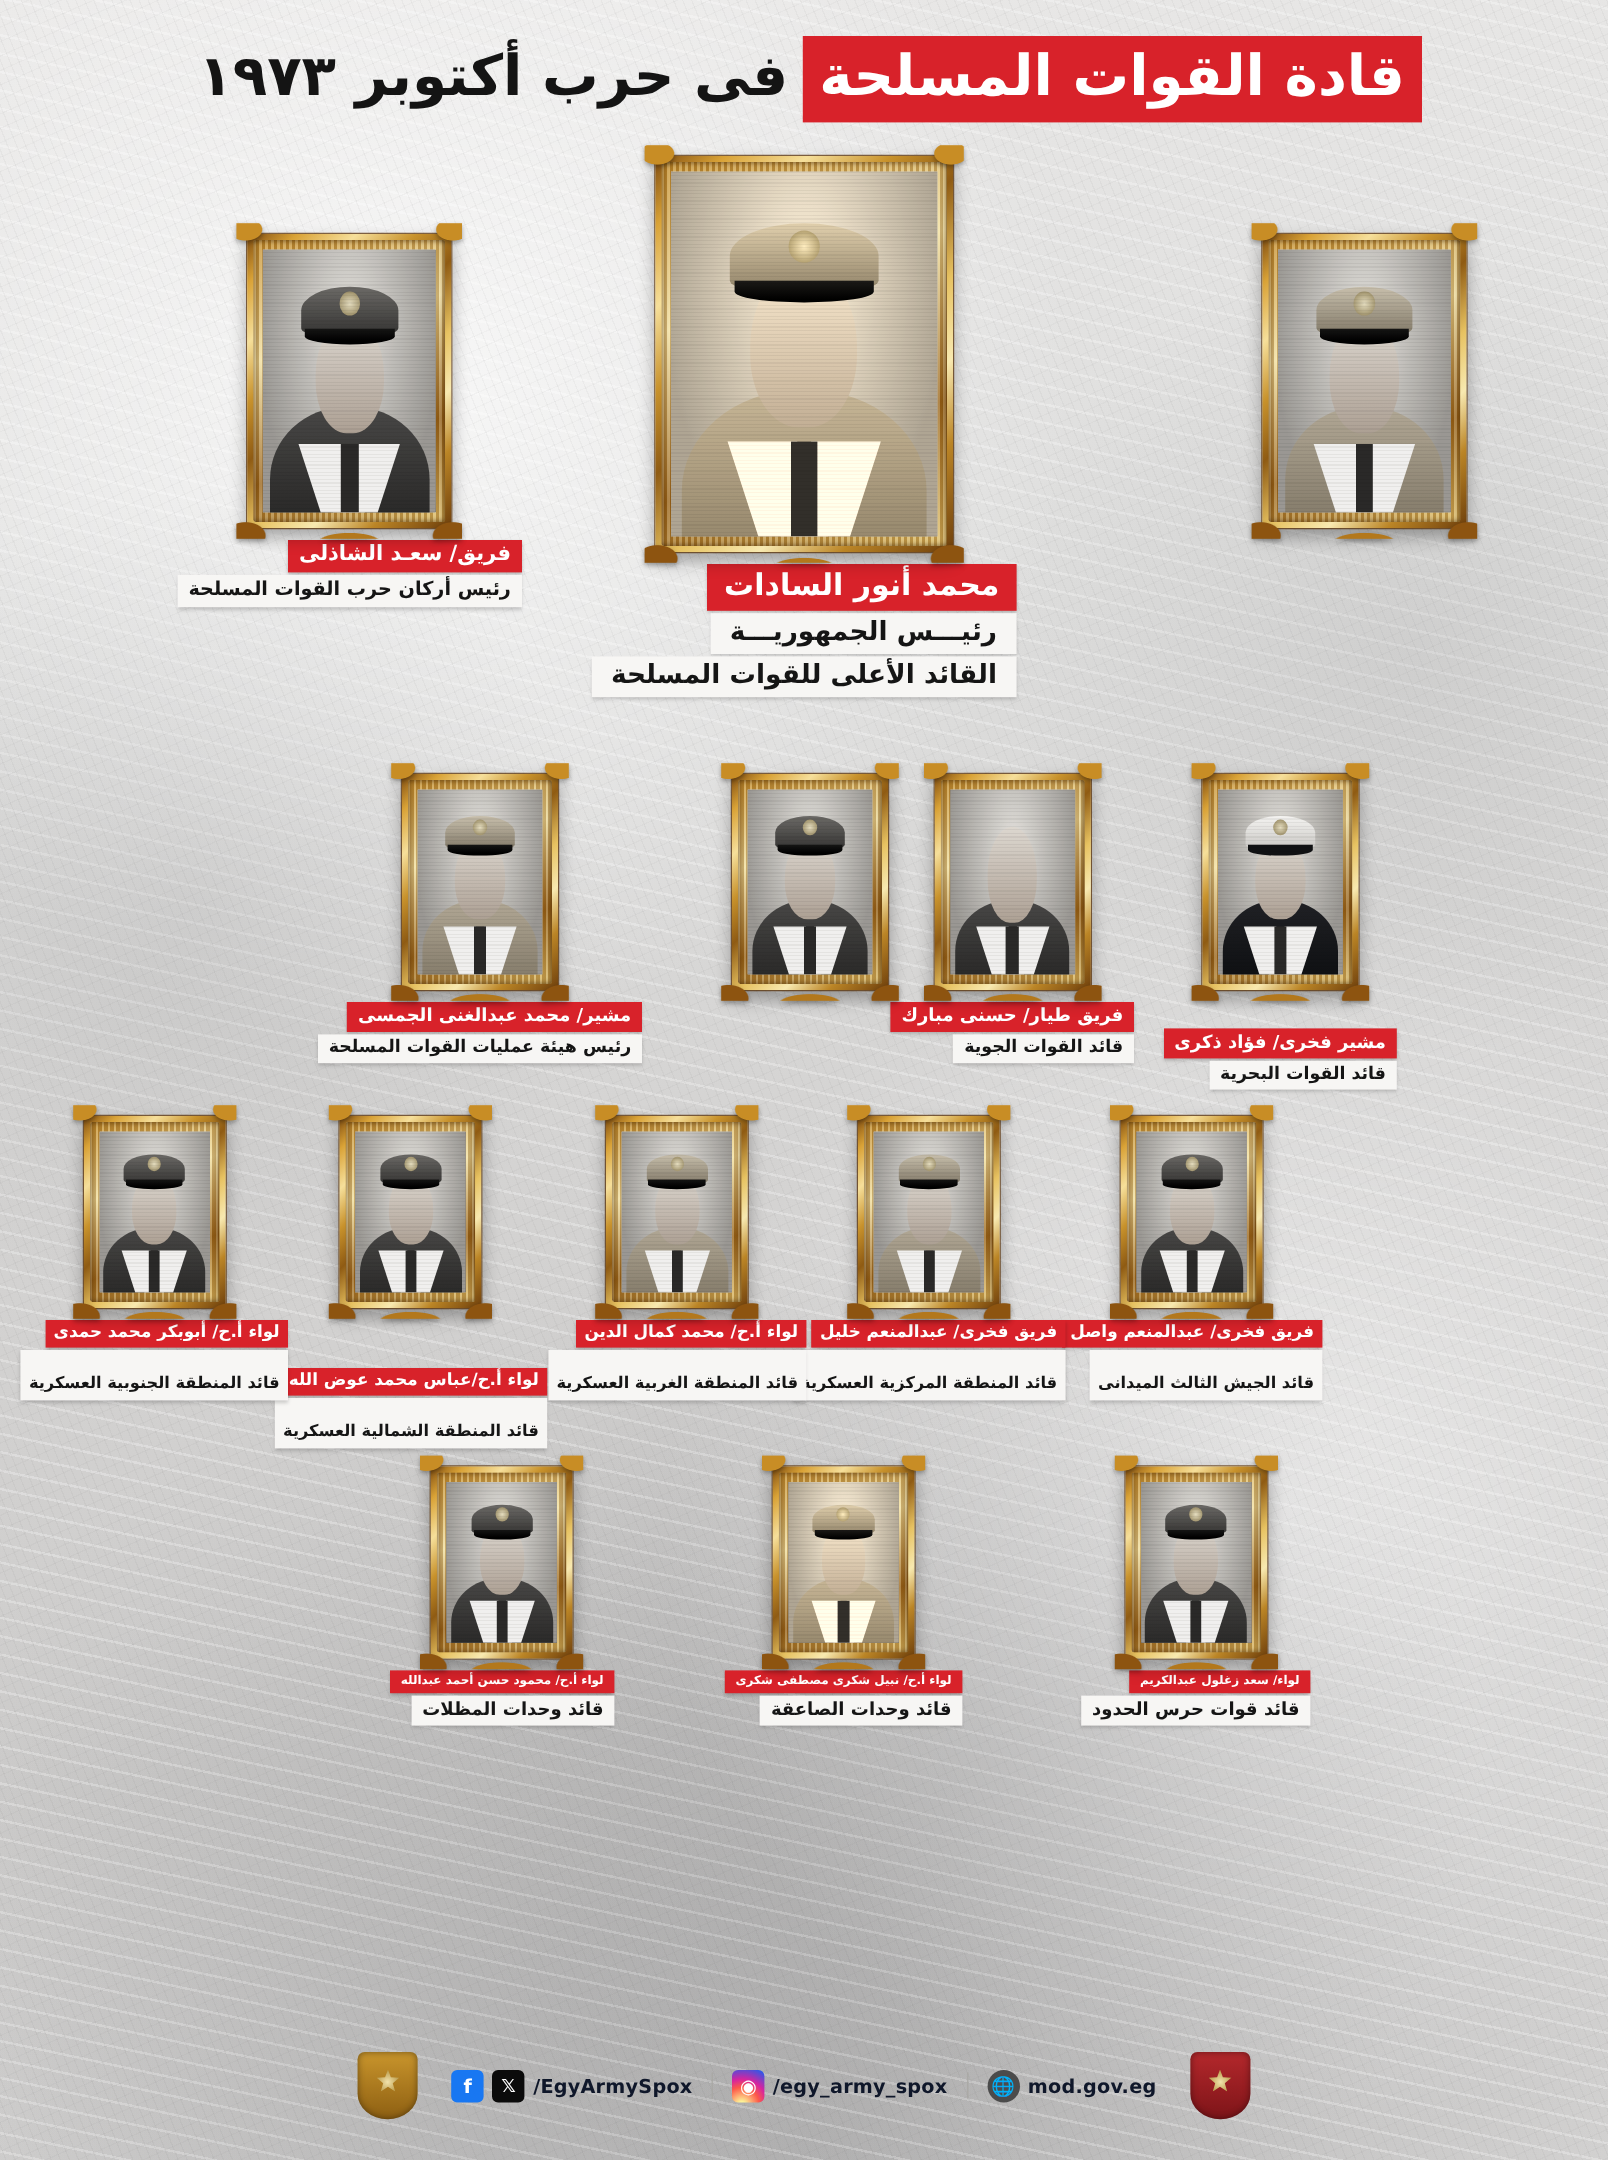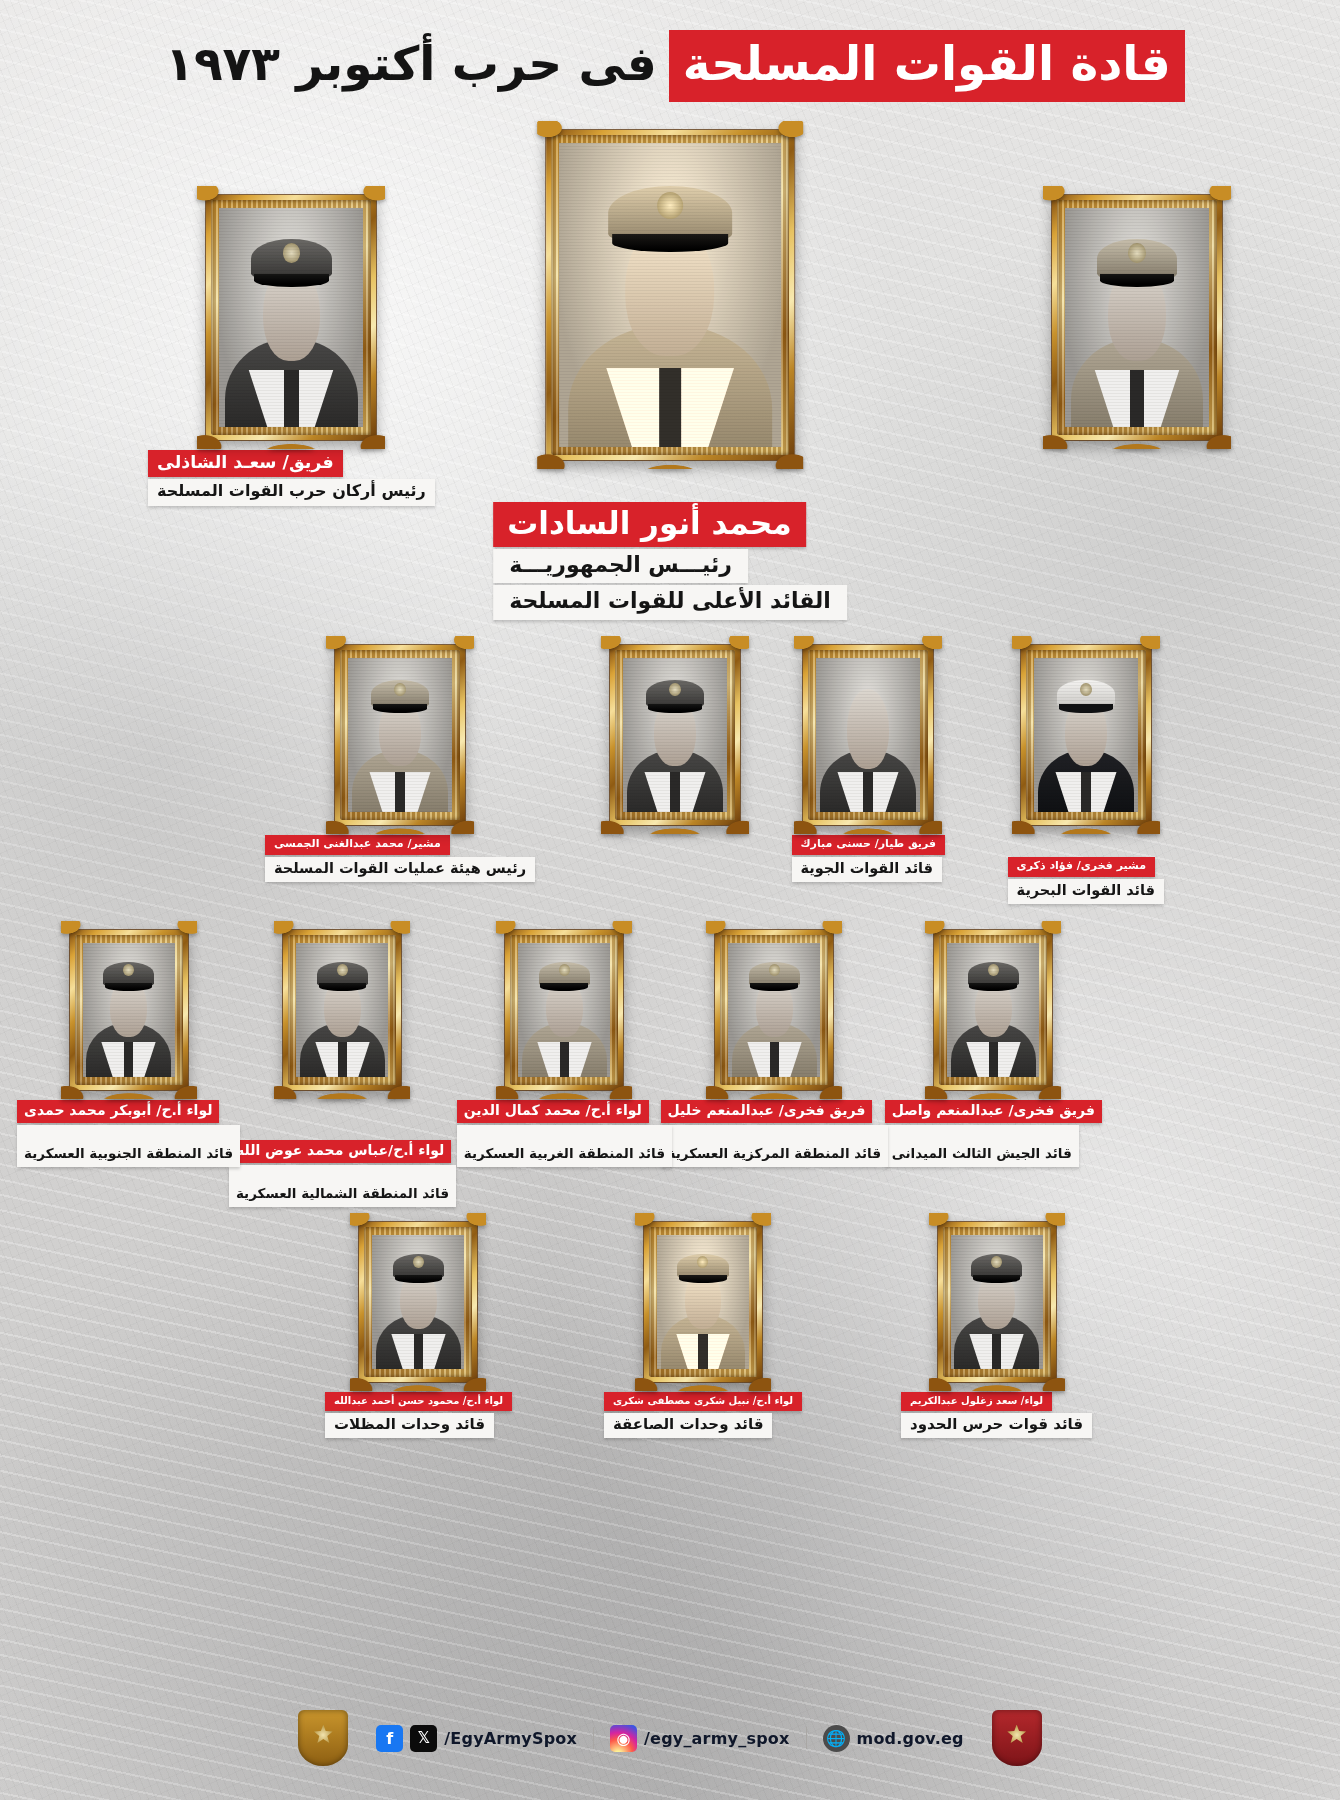--- a/index.html
+++ b/index.html
@@ -176,28 +176,28 @@
     color: #151515;
     font-weight: bold;
     text-align: center;
     padding: 3px 9px 5px 9px;
     white-space: nowrap;
     line-height: 1.15;
     box-shadow: 0 2px 3px rgba(0,0,0,.18);
   }
 
   .card { position: absolute; display: flex; flex-direction: column; align-items: center; }
-  .card .caps { margin-top: 10px; display: flex; flex-direction: column; align-items: flex-end; gap: 2px; }
+  .card .caps { margin-top: 10px; display: flex; flex-direction: column; align-items: flex-start; gap: 2px; }
 
   
-  .tier-lead .cap-name { font-size: 31px; padding: 4px 14px 7px 14px; margin-top: 32px; }
+  .tier-lead .cap-name { font-size: 25px; padding: 4px 14px 7px 14px; }
   .tier-lead .cap-role { font-size: 22px; padding: 3px 16px 6px 16px; }
   .tier-1 .cap-name { font-size: 17.5px; }
   .tier-1 .cap-role { font-size: 16px; }
-  .tier-2 .cap-name { font-size: 11px; }
+  .tier-2 .cap-name { font-size: 15px; }
   .tier-2 .cap-role { font-size: 14.5px; }
   .tier-3 .cap-name { font-size: 14px; padding: 3px 7px 5px 7px; }
   .tier-3 .cap-role { font-size: 13.5px; padding: 21px 7px 5px 7px; }
   .tier-4 .cap-name { font-size: 10px; }
   .tier-4 .cap-role { font-size: 15px; }
 
   
   .footer {
     position: absolute;
     left: 0; right: 0; bottom: 32px;

